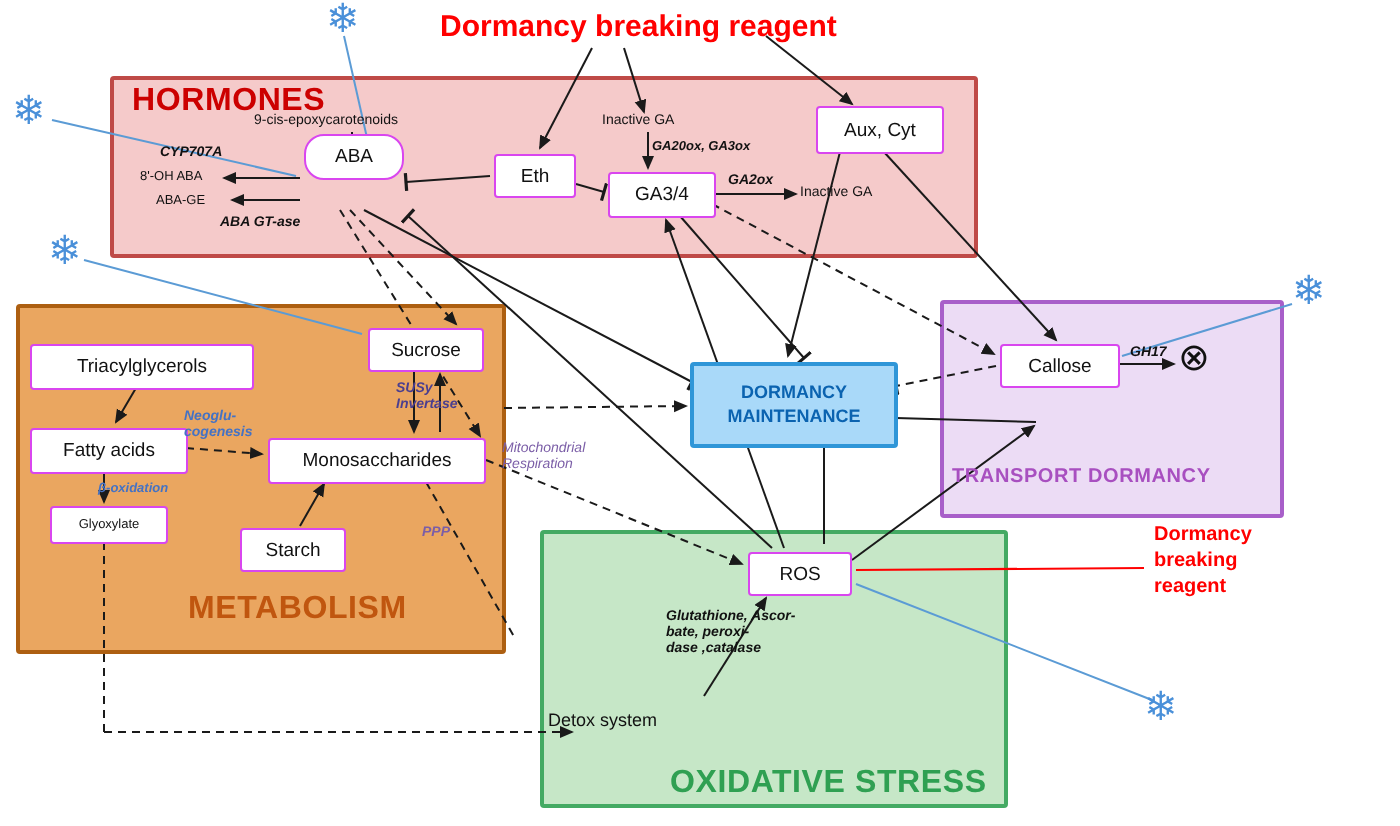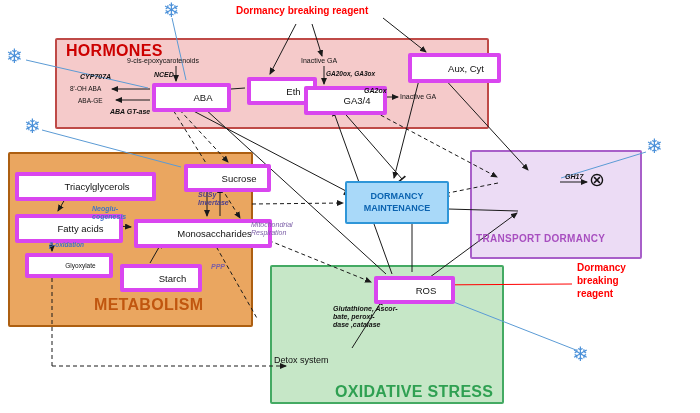--- a/index.html
+++ b/index.html
@@ -1,22 +1,22 @@
 <!DOCTYPE html>
 <html><head>
 <meta charset="utf-8">
 <style>
   html,body{margin:0;padding:0;background:#fff;}
   .canvas{position:relative;width:700px;height:413px;background:#ffffff;overflow:hidden;
           font-family:"Liberation Sans",sans-serif;}
   .wires{position:absolute;left:0;top:0;z-index:5;}
   .region{position:absolute;border:2px solid;border-radius:2px;z-index:1;}
   .rtitle{position:absolute;font-weight:bold;font-size:16px;z-index:10;letter-spacing:.3px;}
-  .node{position:absolute;background:#fff;border:4px solid #d946ef;border-radius:2px;
-        display:flex;align-items:center;justify-content:center;font-size:9.5px;z-index:10;color:#111;padding-left:23px;}
+  .node{position:absolute;background:#fff;border:1px solid #d946ef;border-radius:2px;
+        display:flex;align-items:center;justify-content:center;font-size:9.5px;z-index:10;color:#111;}
   .lbl{position:absolute;z-index:10;color:#111;font-size:7px;line-height:1.15;white-space:nowrap;}
   .enzyme{font-weight:bold;font-style:italic;}
   .blue-i{color:#4472c4;font-weight:bold;font-style:italic;}
   .purple-i{color:#7b5ea7;font-weight:bold;font-style:italic;}
   .red-label{position:absolute;color:#ff0000;font-weight:bold;z-index:10;white-space:nowrap;}
   .dmbox{position:absolute;background:#a9d9f9;border:2px solid #2f96d8;border-radius:2px;z-index:10;
          display:flex;flex-direction:column;align-items:center;justify-content:center;
          color:#0b63b0;font-weight:bold;font-size:9px;line-height:1.3;}
   .snow{position:absolute;color:#4a90d9;font-size:20px;z-index:12;line-height:1;}
   .otimes{position:absolute;z-index:10;font-size:19px;color:#111;line-height:1;}
@@ -79,31 +79,31 @@
       <line x1="252" y1="204" x2="343" y2="203" stroke="#1a1a1a" stroke-width="1" stroke-dasharray="4 3" marker-end="url(#m-a-k)"></line>
       <line x1="426" y1="280" x2="517" y2="213" stroke="#1a1a1a" stroke-width="1" marker-end="url(#m-a-k)"></line>
       <line x1="172" y1="18" x2="186" y2="80" stroke="#5b9bd5" stroke-width="1"></line>
       <line x1="26" y1="60" x2="148" y2="88" stroke="#5b9bd5" stroke-width="1"></line>
       <line x1="42" y1="130" x2="181" y2="167" stroke="#5b9bd5" stroke-width="1"></line>
       <line x1="646" y1="152" x2="561" y2="178" stroke="#5b9bd5" stroke-width="1"></line>
       <line x1="576" y1="350" x2="428" y2="292" stroke="#5b9bd5" stroke-width="1"></line>
       <line x1="572" y1="284" x2="428" y2="285" stroke="#ff0000" stroke-width="1"></line>
     </svg>
 
-  <div class="red-label" style="left:236px;top:5px;font-size:10px;">Dormancy breaking reagent</div>
+  <div class="red-label" style="left:220px;top:5px;font-size:15px;">Dormancy breaking reagent</div>
 
   <div class="region" style="left:55px;top:38px;width:430px;height:87px;background:#f5caca;border-color:#bf4a47;"></div>
   <div class="rtitle" style="left:66px;top:42px;color:#cc0000;">HORMONES</div>
 
   <div class="lbl" style="left:127px;top:57px;">9-cis-epoxycarotenoids</div>
   <div class="lbl enzyme" style="left:80px;top:73px;">CYP707A</div>
   <div class="lbl enzyme" style="left:154px;top:71px;">NCED</div>
   <div class="lbl" style="left:70px;top:85px;font-size:6.5px;">8'-OH ABA</div>
   <div class="lbl" style="left:78px;top:97px;font-size:6.5px;">ABA-GE</div>
-  <div class="node" style="left:152px;top:83px;width:48px;height:21px;">ABA</div>
+  <div class="node" style="left:152px;top:67px;width:48px;height:21px;border-radius:10px;">ABA</div>
   <div class="lbl enzyme" style="left:110px;top:108px;">ABA GT-ase</div>
   <div class="node" style="left:247px;top:77px;width:39px;height:20px;">Eth</div>
   <div class="lbl" style="left:301px;top:57px;">Inactive GA</div>
   <div class="lbl enzyme" style="left:326px;top:70px;font-size:6.5px;">GA20ox, GA3ox</div>
   <div class="node" style="left:304px;top:86px;width:52px;height:21px;">GA3/4</div>
   <div class="lbl enzyme" style="left:364px;top:87px;">GA2ox</div>
   <div class="lbl" style="left:400px;top:93px;">Inactive GA</div>
   <div class="node" style="left:408px;top:53px;width:62px;height:22px;">Aux, Cyt</div>
 
   <div class="region" style="left:8px;top:152px;width:241px;height:171px;background:#eaa660;border-color:#ad5f11;"></div>
@@ -132,20 +132,21 @@
     <span class="purple-i" style="display:block;font-weight:normal;">Respiration</span>
   </div>
 
   <div class="dmbox" style="left:345px;top:181px;width:100px;height:39px;">
     <span>DORMANCY</span>
     <span>MAINTENANCE</span>
   </div>
 
   <div class="region" style="left:470px;top:150px;width:168px;height:105px;background:#ecdcf5;border-color:#a85fc9;"></div>
   <div class="rtitle" style="left:476px;top:233px;color:#a84fc0;font-size:10px;">TRANSPORT DORMANCY</div>
+  <div class="node" style="left:500px;top:172px;width:58px;height:20px;">Callose</div>
   <div class="lbl enzyme" style="left:565px;top:173px;">GH17</div>
   <div class="otimes" style="left:589px;top:170px;">⊗</div>
 
   <div class="region" style="left:270px;top:265px;width:230px;height:135px;background:#c6e7c7;border-color:#44aa63;"></div>
   <div class="rtitle" style="left:335px;top:383px;color:#2fa052;">OXIDATIVE STRESS</div>
   <div class="node" style="left:374px;top:276px;width:50px;height:20px;">ROS</div>
   <div class="lbl" style="left:333px;top:305px;">
     <span class="enzyme" style="display:block;">Glutathione, Ascor-</span>
     <span class="enzyme" style="display:block;">bate,  peroxi-</span>
     <span class="enzyme" style="display:block;">dase ,catalase</span>

